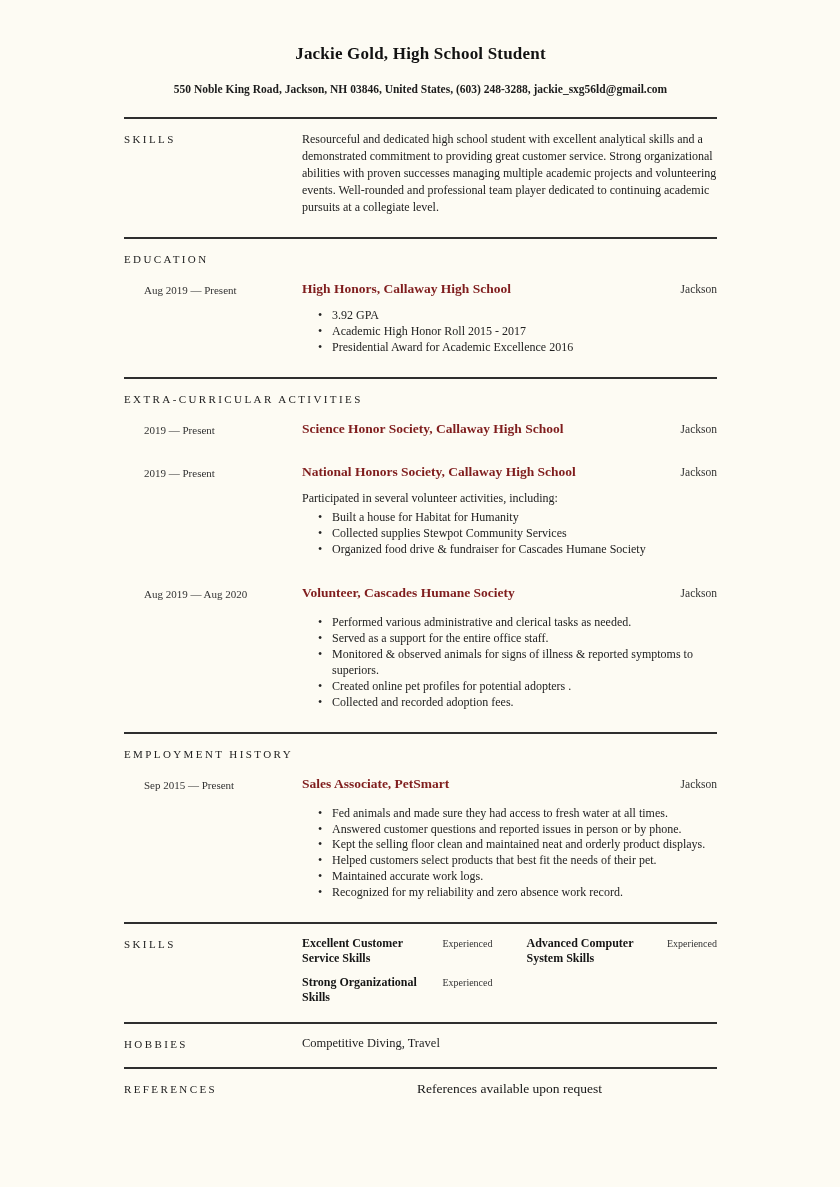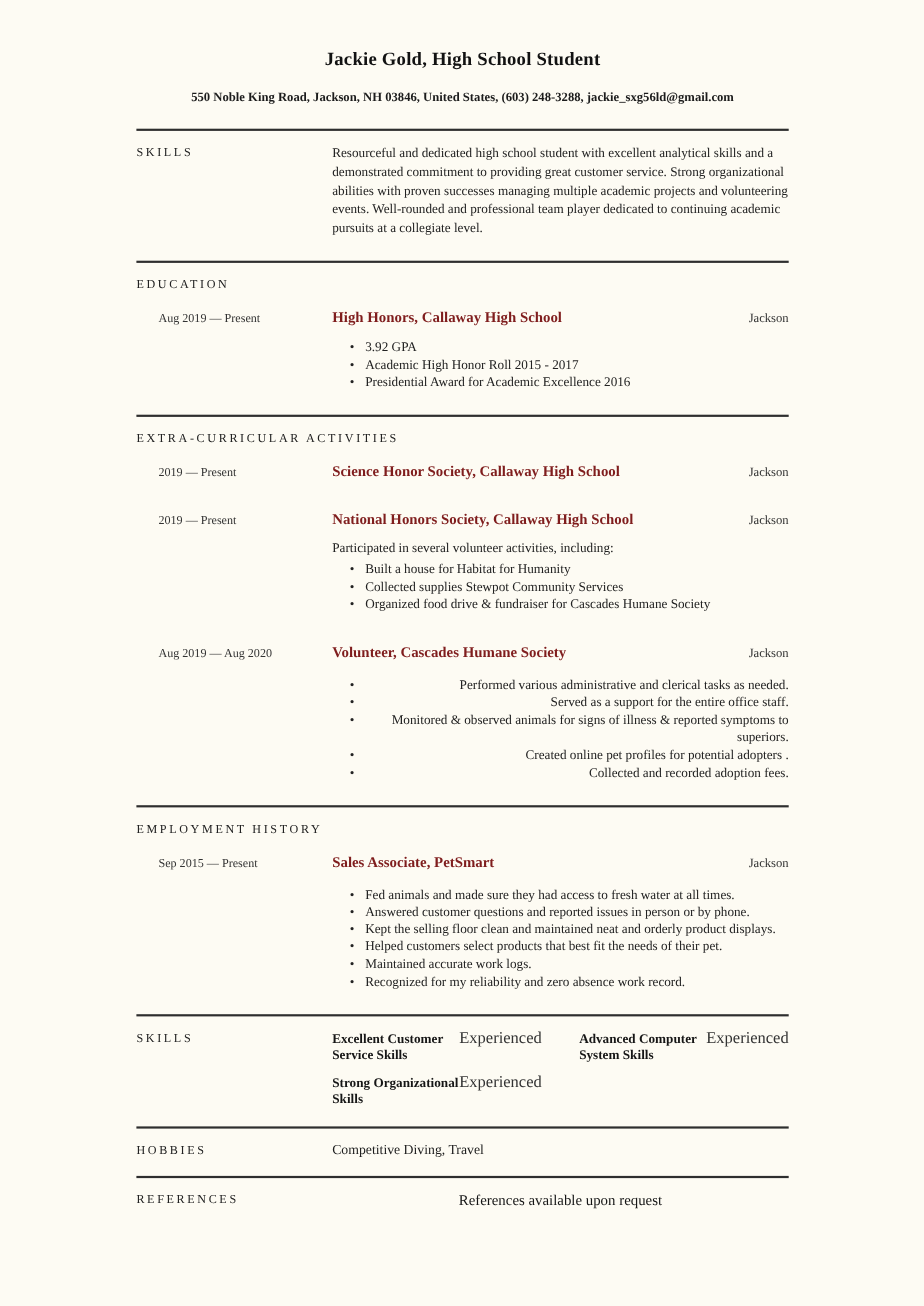--- a/index.html
+++ b/index.html
@@ -122,21 +122,21 @@
     display:flex;
     justify-content:space-between;
     align-items:baseline;
   }
   .skill-name{
     font-size:12px;
     font-weight:700;
     color:#161616;
   }
   .skill-level{
-    font-size:15px;
+    font-size:10px;
     color:#333;
     white-space:nowrap;
   }
   
   .hobbies-text{
     font-size:12.5px;
     color:#1d1d1d;
   }
   .references-text{
     font-size:13.5px;
@@ -211,21 +211,21 @@
       </div>
     </div>
 
     <div class="entry">
       <div class="entry-date">Aug 2019 — Aug 2020</div>
       <div class="entry-main">
         <div class="entry-head">
           <h3 class="entry-title">Volunteer, Cascades Humane Society</h3>
           <span class="entry-loc">Jackson</span>
         </div>
-        <ul class="bullets" style="margin-top:14px;text-align:right;">
+        <ul class="bullets" style="margin-top:14px;">
           <li>Performed various administrative and clerical tasks as needed.</li>
           <li>Served as a support for the entire office staff.</li>
           <li>Monitored &amp; observed animals for signs of illness &amp; reported symptoms to superiors.</li>
           <li>Created online pet profiles for potential adopters .</li>
           <li>Collected and recorded adoption fees.</li>
         </ul>
       </div>
     </div>
   </section>
 

